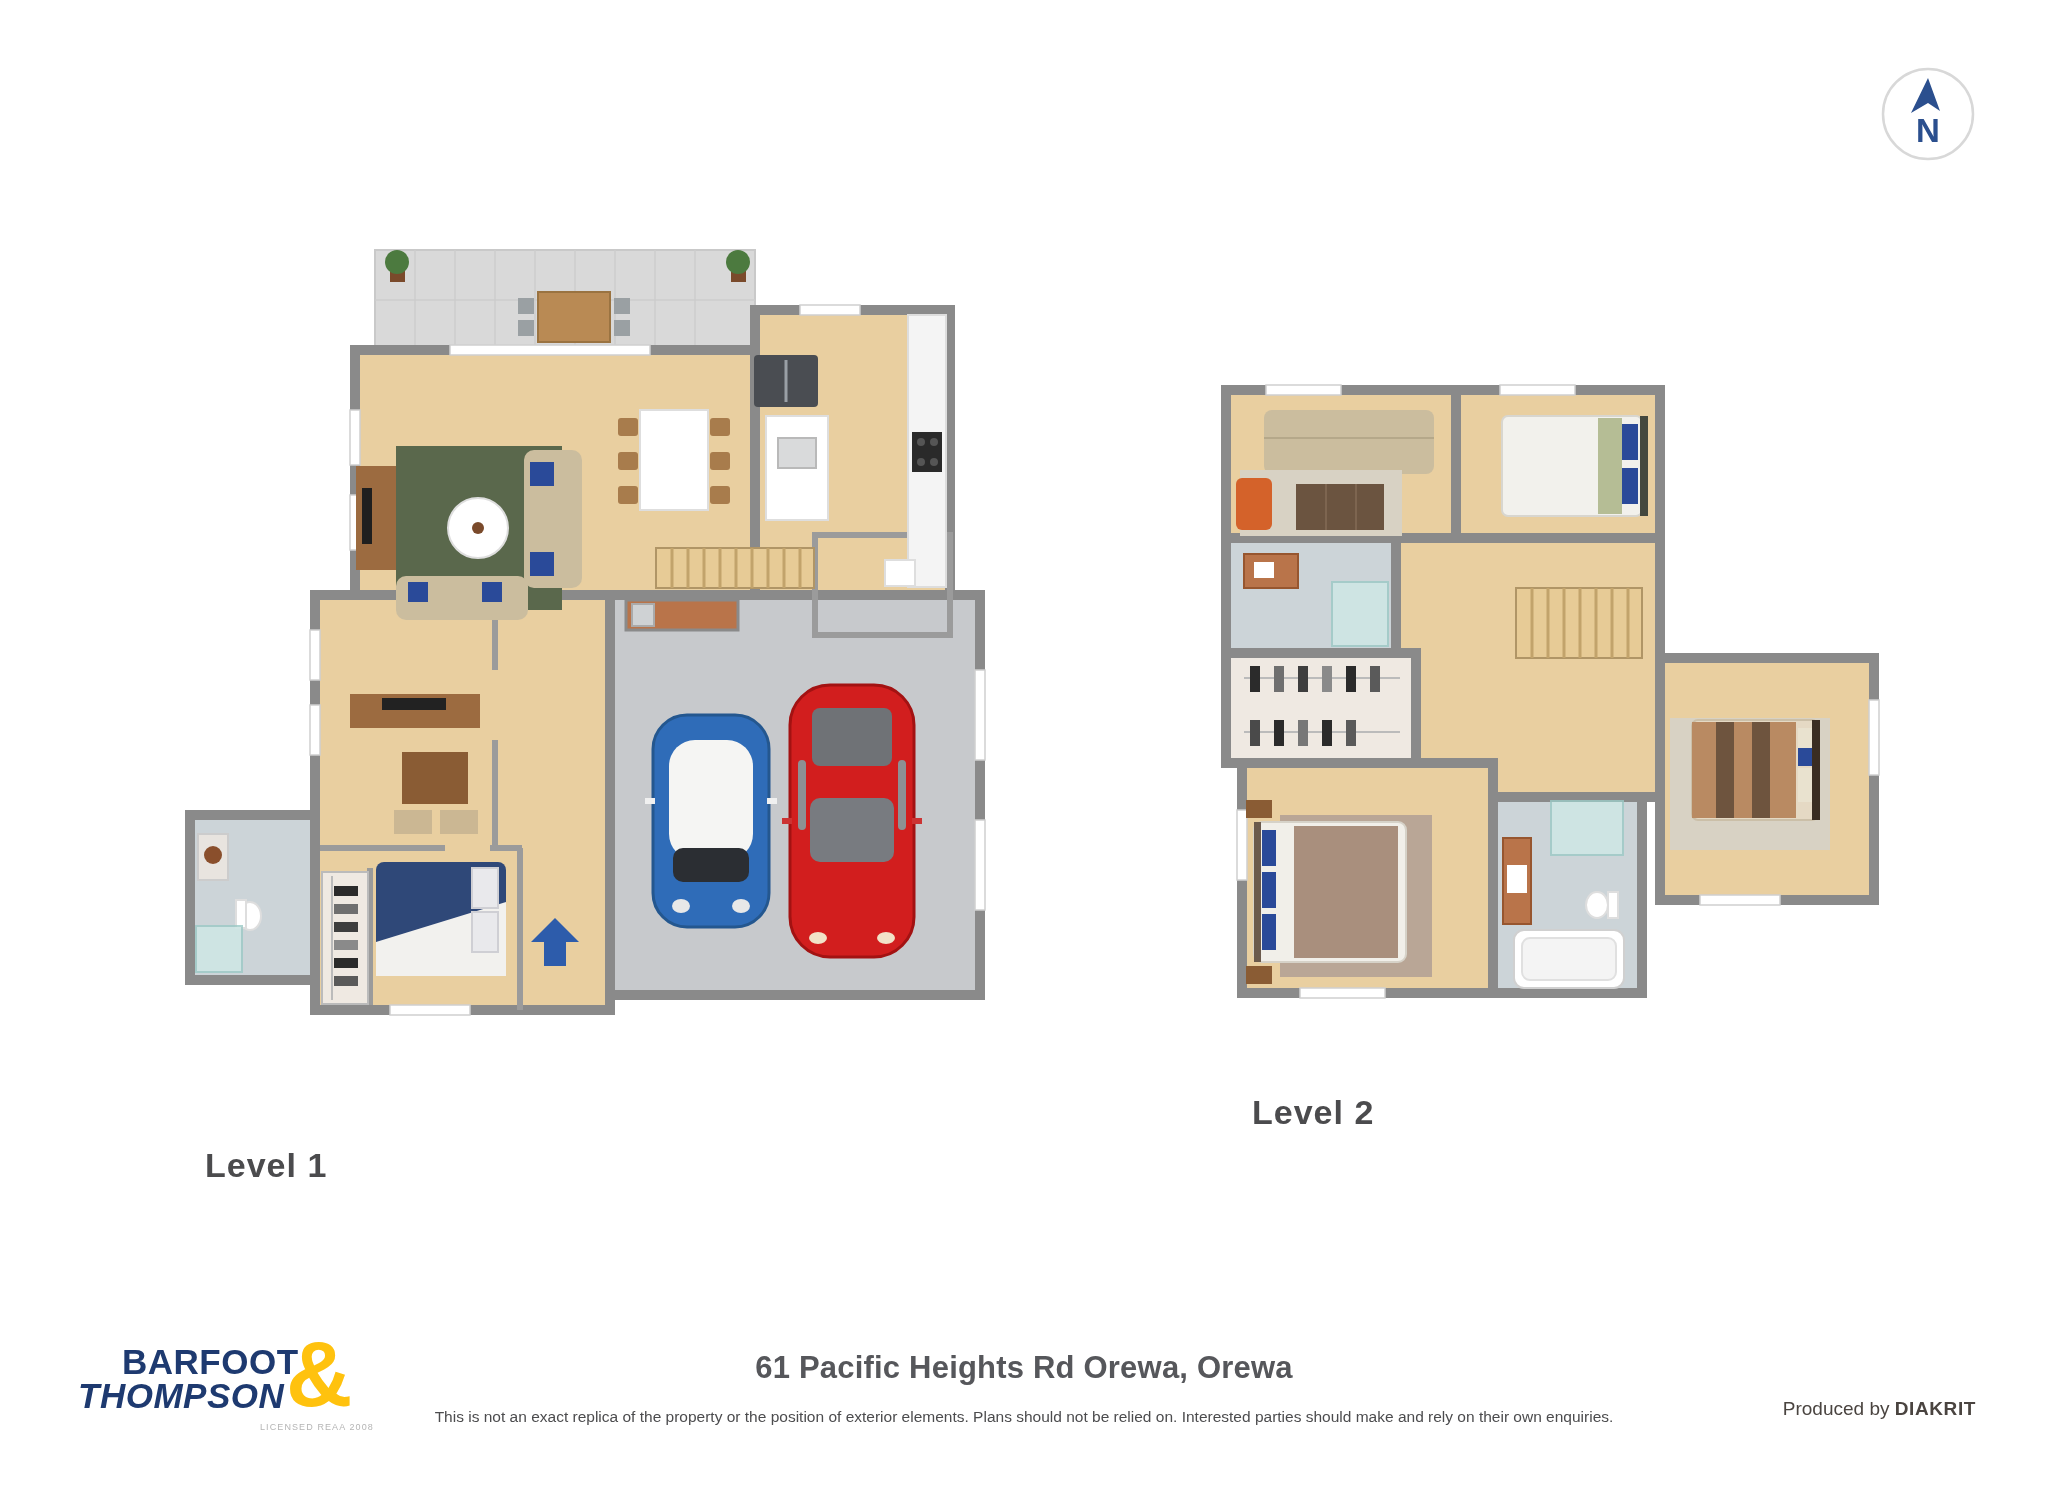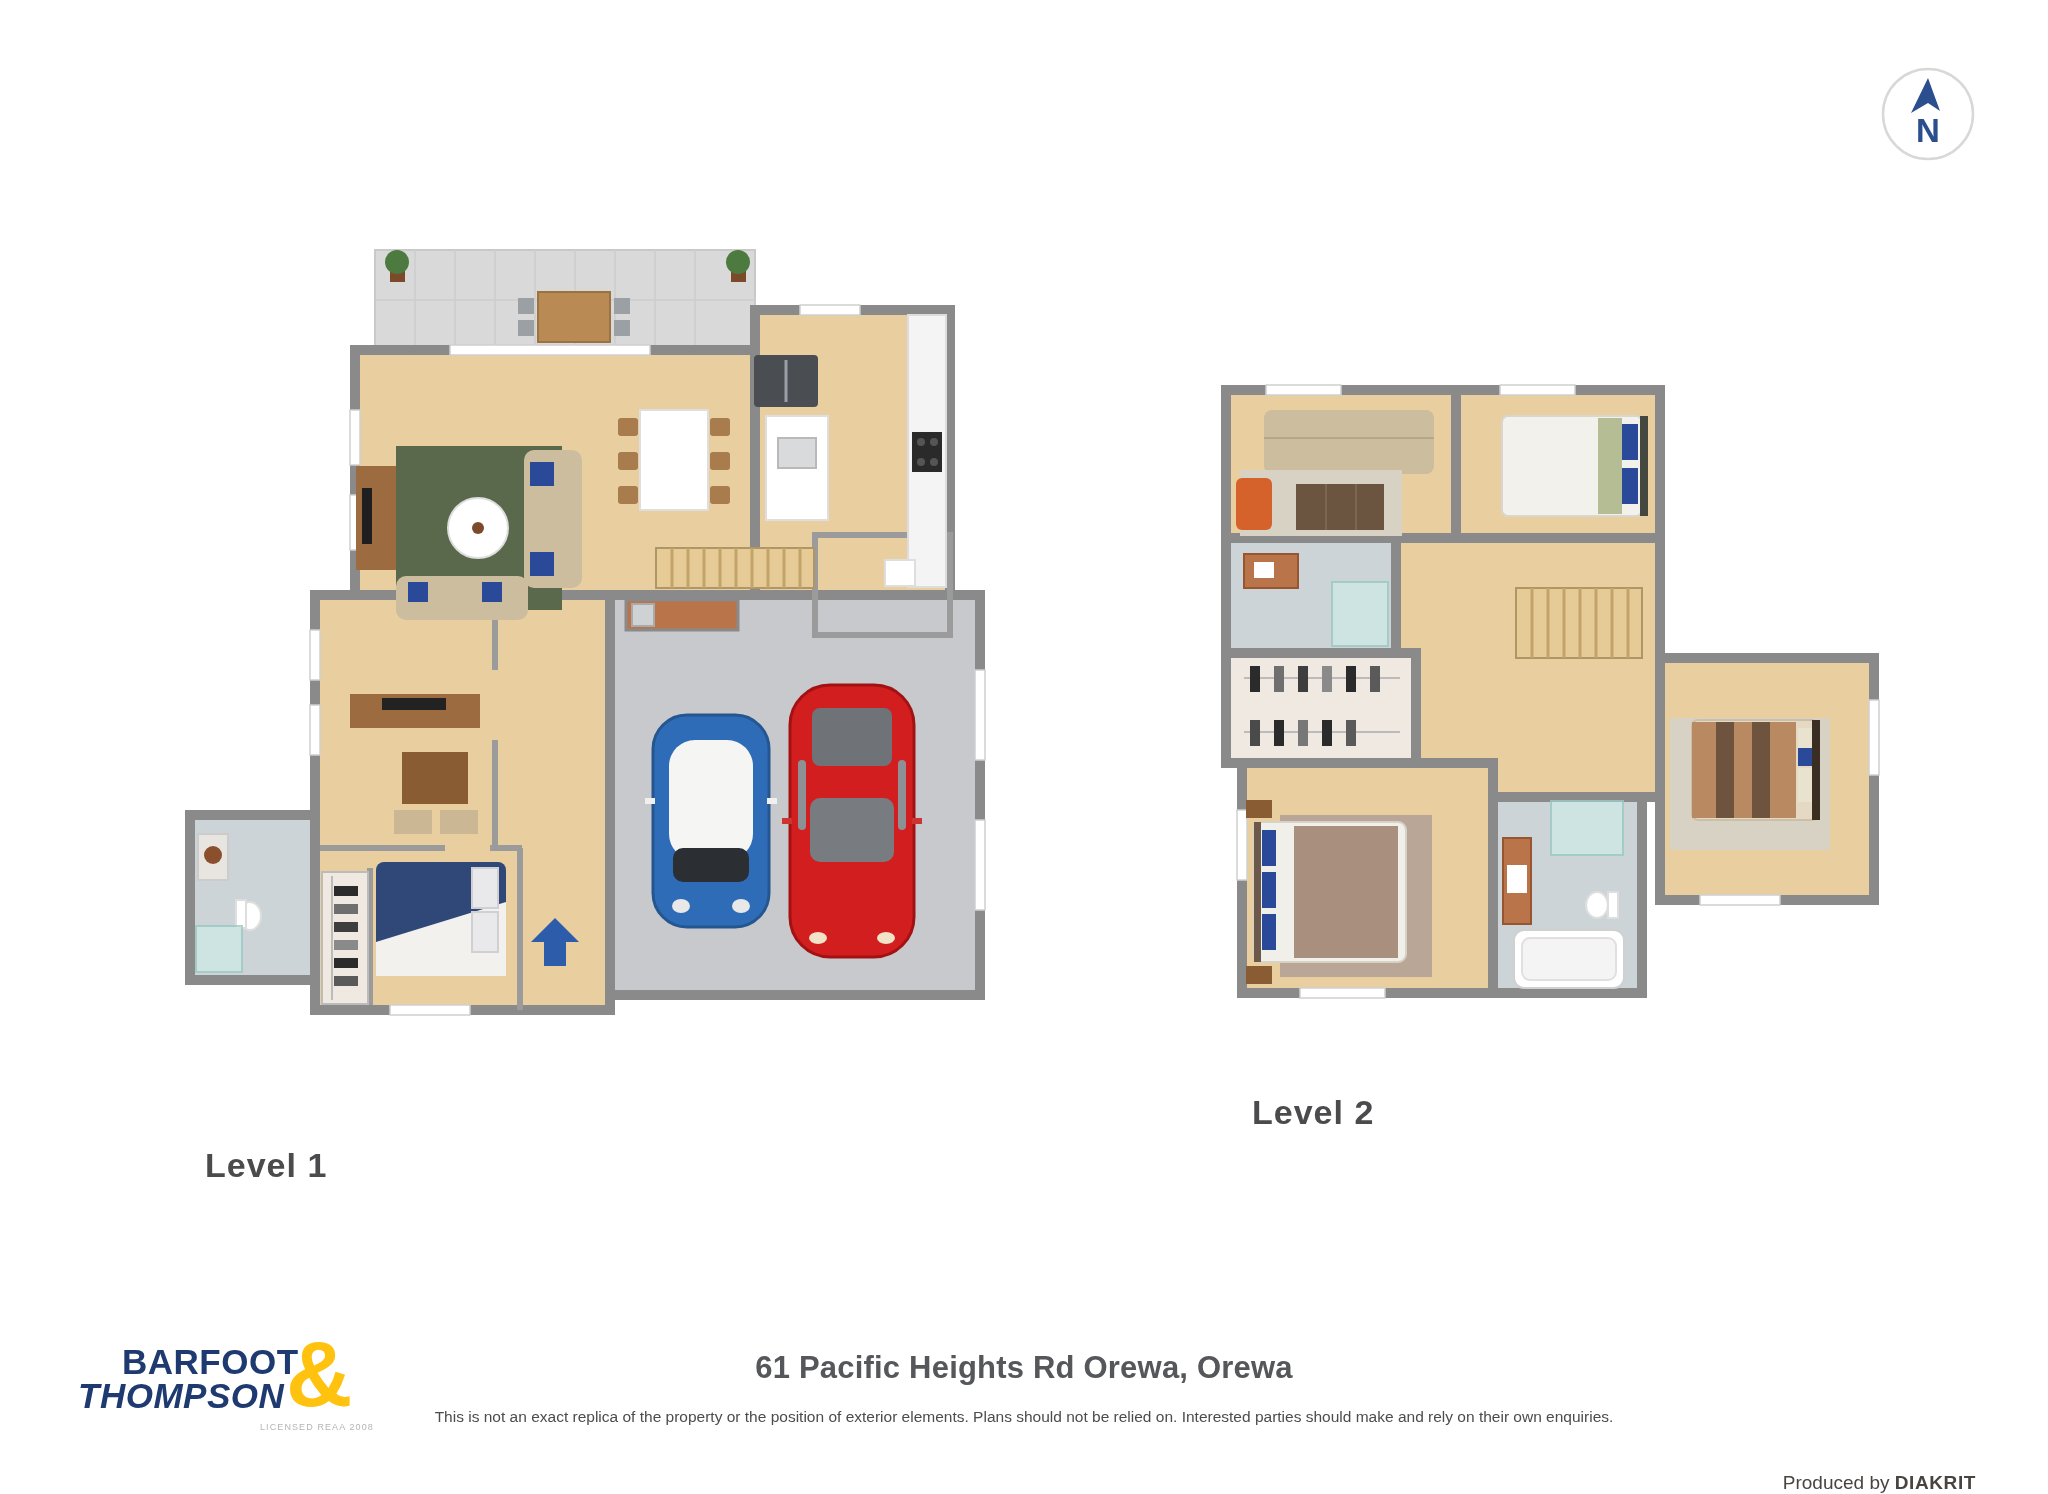--- a/index.html
+++ b/index.html
@@ -37,21 +37,21 @@
   .lv1{left:198px;top:1146px;margin-left:7px;}
   .lv2{left:1252px;top:1093px;}
 
   .title{position:absolute;top:1350px;left:0;width:100%;text-align:center;
          font-size:31px;font-weight:700;color:var(--text-dark);letter-spacing:.2px;}
   .disc{position:absolute;left:0;width:100%;text-align:center;font-size:15.5px;
         color:var(--text-gray);font-weight:500;}
   .d1{top:1388px;}
   .d2{top:1408px;}
 
-  .produced{position:absolute;top:1472px;right:72px;font-size:19px;color:#4a4440;}
+  .produced{position:absolute;top:1398px;right:72px;font-size:19px;color:#4a4440;}
   .produced strong{font-weight:700;letter-spacing:.6px;}
 
   .brand{position:absolute;left:78px;top:1342px;width:310px;height:100px;
          color:var(--navy);font-weight:800;}
   .brand .l1{position:absolute;left:44px;top:0;font-size:35px;letter-spacing:.5px;text-align:center;}
   .brand .l2{position:absolute;left:0;top:34px;font-size:35px;letter-spacing:.5px;font-style:italic;}
   .brand .amp{position:absolute;left:208px;top:-14px;font-size:92px;line-height:1;
               color:var(--yellow);font-weight:700;}
   .brand .lic{position:absolute;left:148px;top:80px;font-size:9px;color:#b5b5b5;
               font-weight:400;letter-spacing:1.1px;padding-left:34px;}

